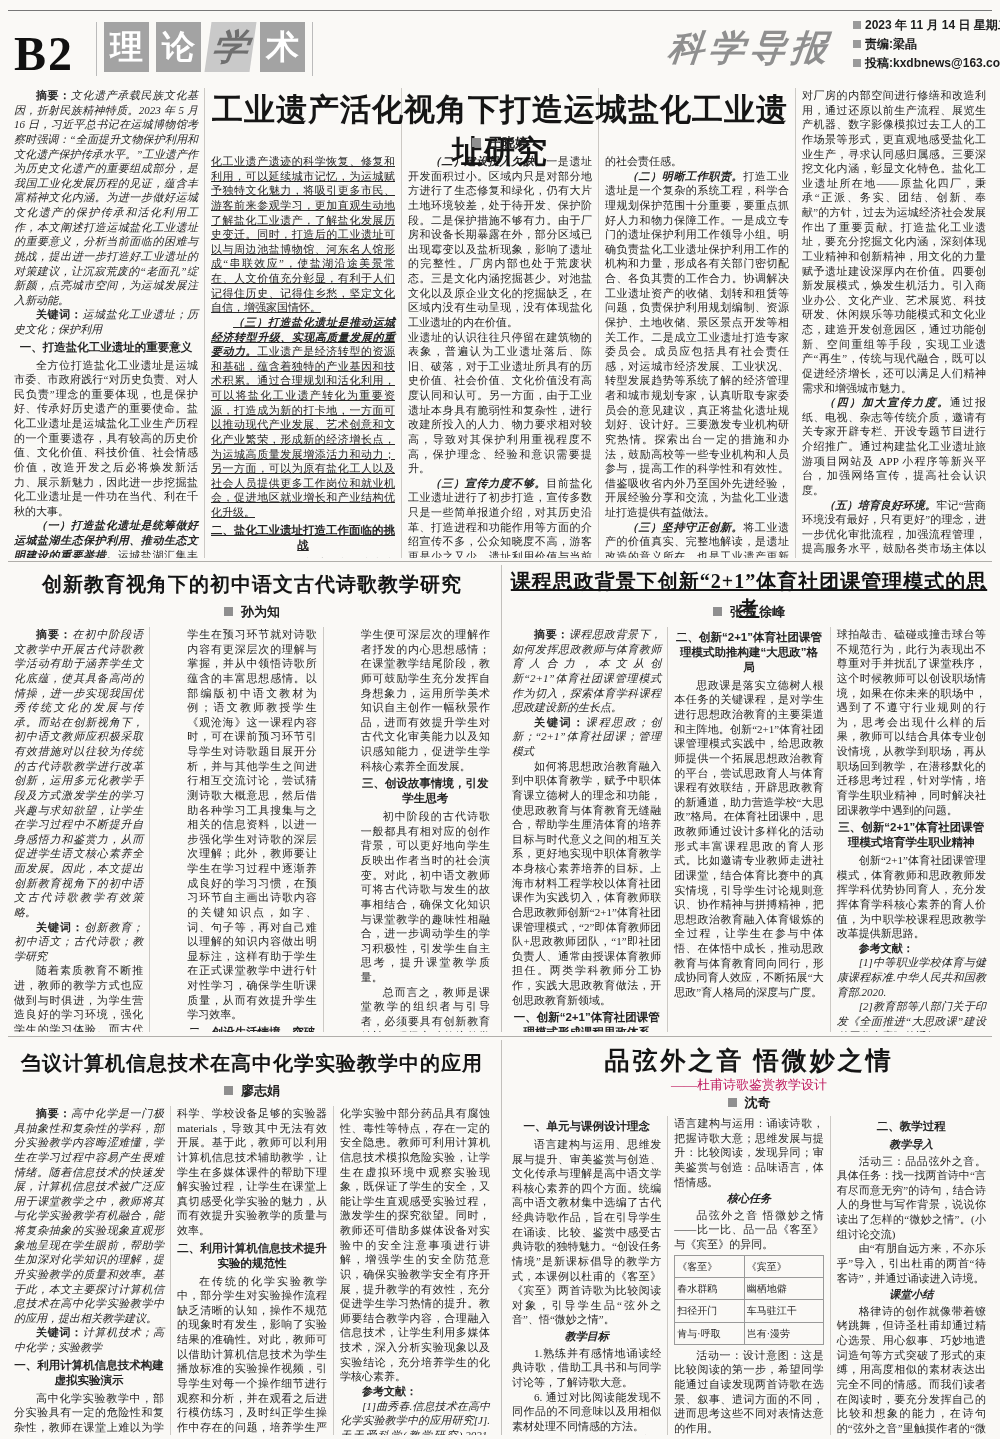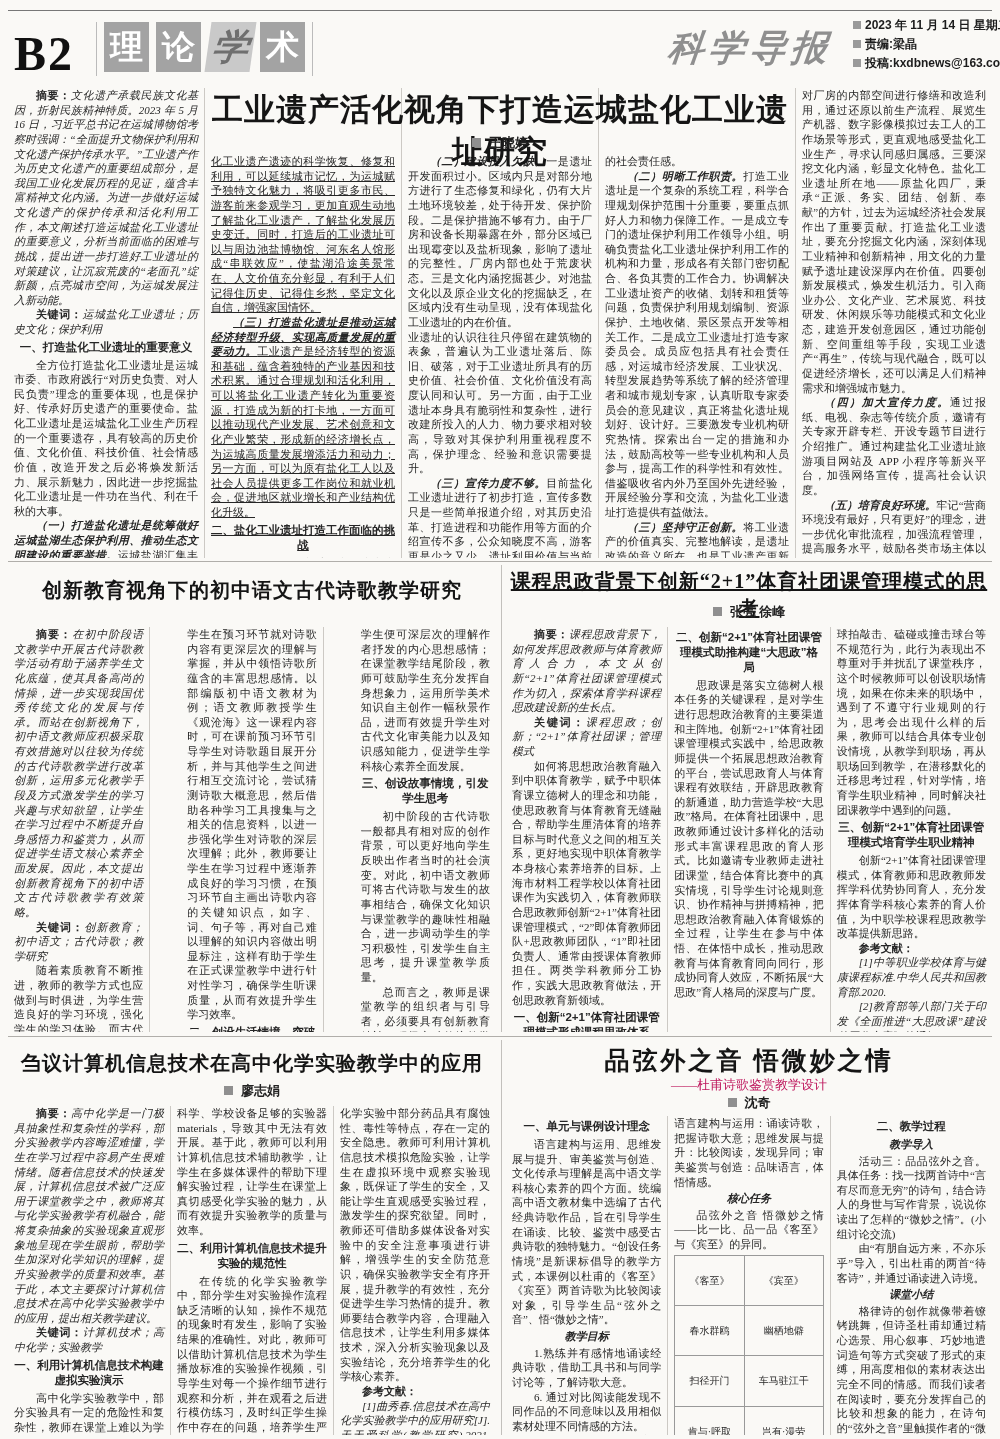--- a/index.html
+++ b/index.html
@@ -39,21 +39,21 @@
   .blk.ni{text-indent:0;}
   .blk.h{text-indent:0;text-align:center;font-weight:bold;font-size:11.5px;margin:3px 0;line-height:1.3;
          font-family:"Liberation Sans",sans-serif;}
   .blk.kai{font-style:italic;}
   .blk .lbl{font-weight:bold;font-style:normal;}
   .blk .lead{font-weight:bold;font-style:italic;}
   .blk.refh{font-weight:bold;}
   .blk.ref{font-style:italic;}
   .blk.khead{text-indent:0;text-align:center;font-style:italic;font-weight:bold;margin:2px 0;}
   .blk.table table{width:100%;border-collapse:collapse;margin:3px 0;}
-  .blk.table td{border:1px solid #999;font-size:10px;padding:18px 2px;text-align:center;text-indent:0;}
+  .blk.table td{border:1px solid #999;font-size:10px;padding:4px 2px;text-align:left;text-indent:0;}
   
   #a1 .headline{font-size:31px;}
   #a2 .headline,#a3 .headline{font-size:20px;}
   #a4 .headline{font-size:20px;}
   #a5 .headline{font-size:25px;letter-spacing:3px;}
 </style>
 </head>
 <body>
 
 <div class="page">
@@ -108,21 +108,22 @@
     </div>
     <div class="headline" style="left:190px;top:1px;width:604px;">工业遗产活化视角下打造运城盐化工业遗址研究</div>
     <div class="byline" style="left:190px;top:46px;width:604px;"><span class="sq"></span><span>王晓婷</span></div>
   </div>
 
   <div class="hrule" style="top:561px;"></div>
 
   <div class="vmid" style="top:565px;height:467px;"></div>
 
   <div class="article" id="a2" style="top:565px;left:8px;width:488px;height:467px;">
-    <div class="headline" style="left:0;top:12px;width:488px;">创新教育视角下的初中语文古代诗歌教学研究</div>
+    <div class="headline" style="left:0;top:6px;width:488px;">创新教育视角下的初中语文古代诗歌教学研究</div>
+    <div class="byline" style="left:0;top:38px;width:488px;"><span class="sq"></span><span>孙为知</span></div>
     <div class="cols" style="top:62px;left:0;width:488px;height:405px;gap:31px;">
       <div class="col">
           <div class="blk kai"><span class="lbl">摘要：</span>在初中阶段语文教学中开展古代诗歌教学活动有助于涵养学生文化底蕴，使其具备高尚的情操，进一步实现我国优秀传统文化的发展与传承。而站在创新视角下，初中语文教师应积极采取有效措施对以往较为传统的古代诗歌教学进行改革创新，运用多元化教学手段及方式激发学生的学习兴趣与求知欲望，让学生在学习过程中不断提升自身感悟力和鉴赏力，从而促进学生语文核心素养全面发展。因此，本文提出创新教育视角下的初中语文古代诗歌教学有效策略。</div>
           <div class="blk kai"><span class="lbl">关键词：</span>创新教育；初中语文；古代诗歌；教学研究</div>
           <div class="blk p">随着素质教育不断推进，教师的教学方式也应做到与时俱进，为学生营造良好的学习环境，强化学生的学习体验。而古代诗歌教学占据了初中阶段语文学科的重要地位，语文教师在进行这部分教学时，可基于创新教育视角向学生传授与之相应的知识内容，重点培养学生综合素养，使其能够在学习过程中自主发展，由原本知识被动接受转换为主动学习知识，探索其中的奥秘，感受学习古代诗歌带来的魅力，以培养与发展学生的创新思维，为其日后学习更高级语文知识奠定坚实的基础。</div>
         </div>
       <div class="col">
           <div class="blk p ni">学生在预习环节就对诗歌内容有更深层次的理解与掌握，并从中领悟诗歌所蕴含的丰富思想感情。以部编版初中语文教材为例；语文教师教授学生《观沧海》这一课程内容时，可在课前预习环节引导学生对诗歌题目展开分析，并与其他学生之间进行相互交流讨论，尝试猜测诗歌大概意思，然后借助各种学习工具搜集与之相关的信息资料，以进一步强化学生对诗歌的深层次理解；此外，教师要让学生在学习过程中逐渐养成良好的学习习惯，在预习环节自主画出诗歌内容的关键知识点，如字、词、句子等，再对自己难以理解的知识内容做出明显标注，这样有助于学生在正式课堂教学中进行针对性学习，确保学生听课质量，从而有效提升学生学习效率。</div>
           <div class="blk h">二、创设生活情境，突破传统教学局限性</div>
           <div class="blk p">古代诗歌是我国较为独特的文学形式，使真挚情感、丰富想象、高超艺术以及优美语言等多方面融为一体，与新时代教育背景中情境教学模式相契合。对此，在创新教育视角下，创设相应教学情境是古代诗歌教学的有效方式之一。语文教师在实际教学中要以学生为基础，从他们的日常生活着手，为学生营造一个充满生活元素的课堂氛围，从而拉近学生与古代诗歌之间的距离，有助于学生运用积累的生活经验来理解古代诗歌具体内容，从中感受学习古代诗歌带来的乐趣。以部编版初中语文教材为例，语文教师教授学生《天净沙·秋思》这一课程内容时，可利用信息技术教学设备为学生呈现各个地方的秋天景色，并引导学生组织自己的语言对其进行描述，进一步引发学生内心思想情感，使其身临其境体会古代诗歌所描述的美好景色；另外，语文教师还可鼓励学生站在作者的角度，对古代诗歌写作形式进行模仿，充分运用所</div>

